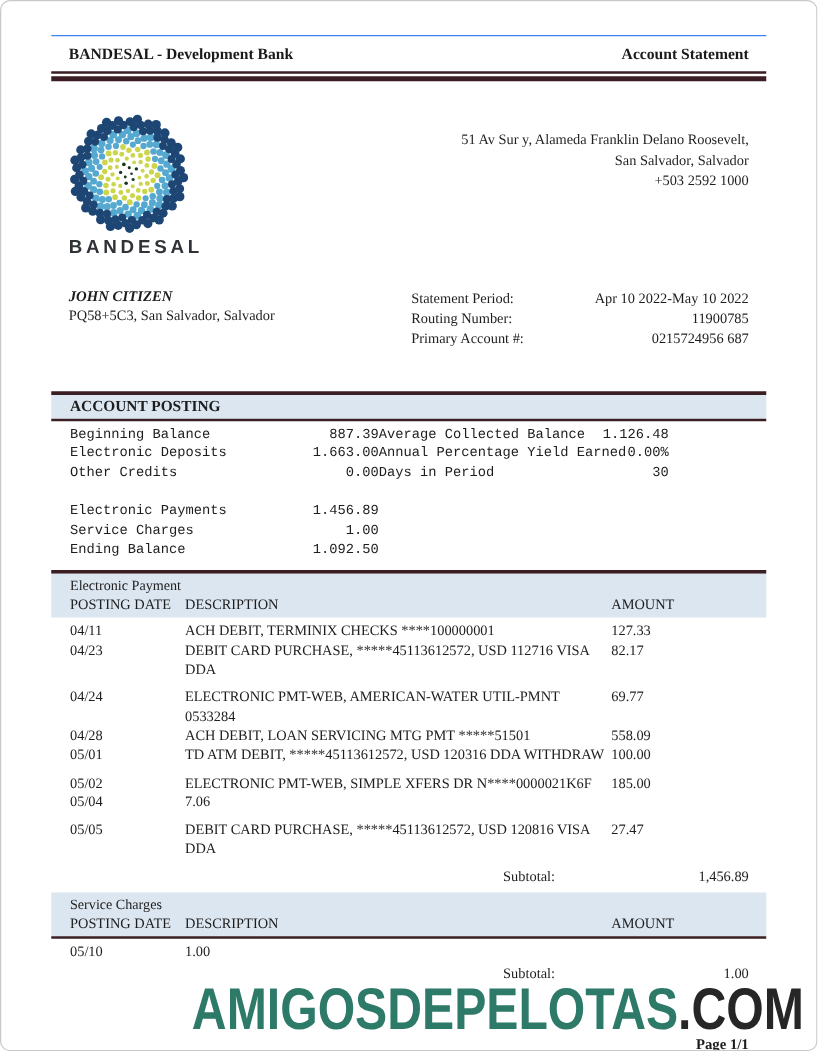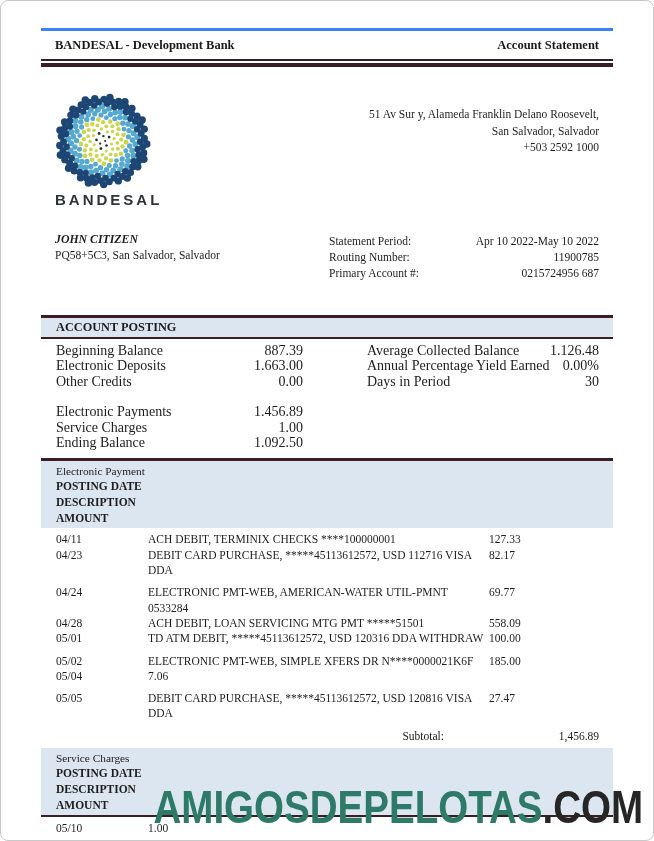--- a/index.html
+++ b/index.html
@@ -16,21 +16,21 @@
     position:relative;
     width:654px;height:841px;
     background:#fff;
     border:1px solid #c9c9c9;
     border-radius:8px;
     overflow:hidden;
   }
   .content{margin:0 40px;}
 
   
-  .top-header{margin-top:27px;border-top:3px solid #3b82f6;}
+  .top-header{margin-top:27px;border-top:1px solid #3b82f6;}
   .top-header-row{
     display:flex;justify-content:space-between;align-items:baseline;
     padding:7px 14px 6px 14px;
     font-weight:bold;font-size:12.5px;color:#1a1a1a;
   }
   .dbl-line .l1{height:2px;background:var(--rule);}
   .dbl-line .gap{height:2px;}
   .dbl-line .l2{height:4px;background:var(--rule);}
 
   
@@ -55,34 +55,34 @@
   .rule-thick{height:3px;background:var(--rule);}
   .rule-thin{height:2px;background:var(--rule);}
   .sec-title-bar{
     background:var(--head-bg);
     font-weight:bold;font-size:12.3px;
     padding:2px 14px 2px 15px;line-height:15px;
   }
 
   
   .summary{margin-top:34px;}
-  .summary-cols{display:flex;justify-content:space-between;padding-top:4px;font-size:14px;}
+  .summary-cols{display:flex;justify-content:flex-start;padding-top:4px;font-size:11px;font-family:Liberation Mono, monospace;}
   .sum-left{width:262px;padding-left:15px;}
   .sum-right{width:232px;margin-right:14px;}
   .kv-row{display:flex;justify-content:space-between;line-height:15.4px;}
   .kv-val{text-align:right;}
   .t-spacer{height:15px;}
 
   
   .ttable{font-size:11.5px;}
   .ttable.ep{margin-top:8px;}
   .ttable.sc{margin-top:4px;}
   .thead-bg{background:var(--head-bg);padding:2px 0 1px 0;}
   .sec-name{padding:1px 14px 0 15px;line-height:14px;font-size:11.3px;color:#222;}
-  .cols-head{display:flex;font-weight:bold;line-height:16px;padding:0 14px 1px 15px;flex-direction:column;}
+  .cols-head{display:flex;font-weight:normal;line-height:16px;padding:0 14px 1px 15px;}
   .c-date{width:92px;flex:none;}
   .c-desc{flex:1;}
   .c-amt{width:110px;flex:none;text-align:left;}
   .t-body{padding-top:4px;}
   .t-row{display:flex;line-height:15.3px;padding:0 14px 0 15px;}
   .ttable .t-spacer{height:7px;}
   .subtotal-row{display:flex;line-height:15.3px;margin-top:7px;padding:0 14px 0 15px;}
   .subtotal-row .sub-fill{flex:1;}
   .subtotal-row .sub-label{text-align:right;}
   .subtotal-row .sub-amt{width:155px;text-align:right;}

